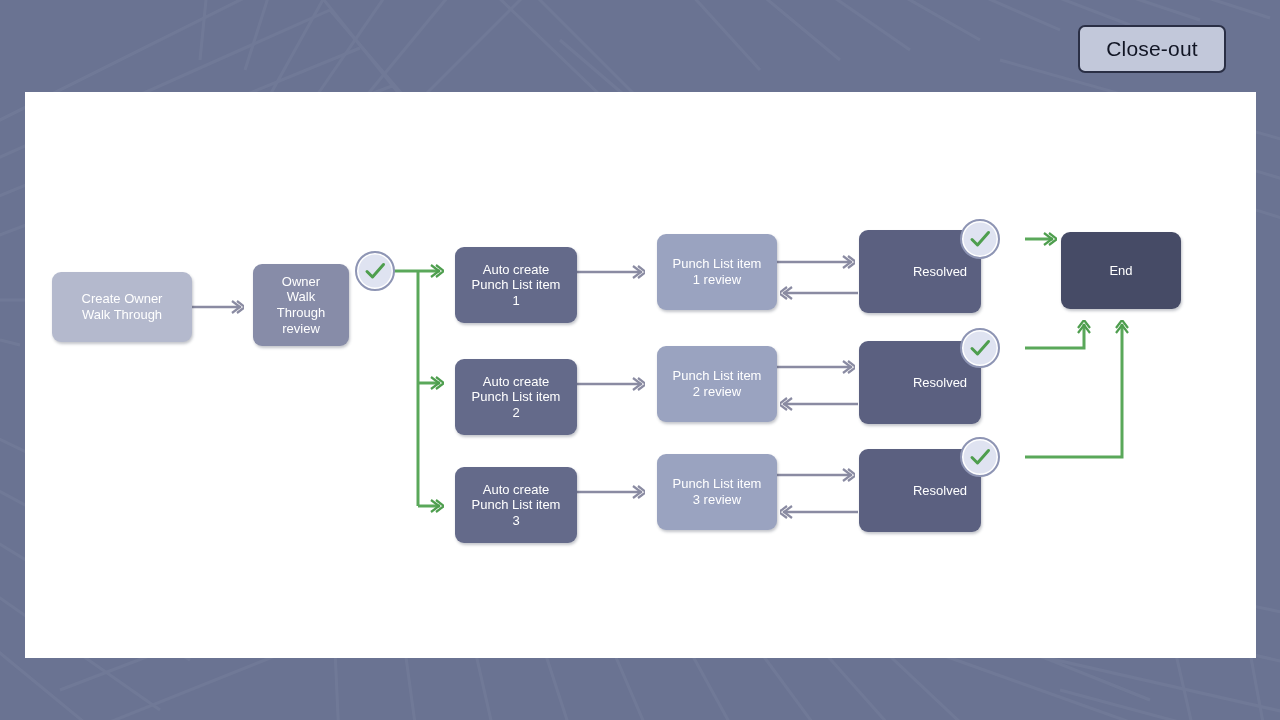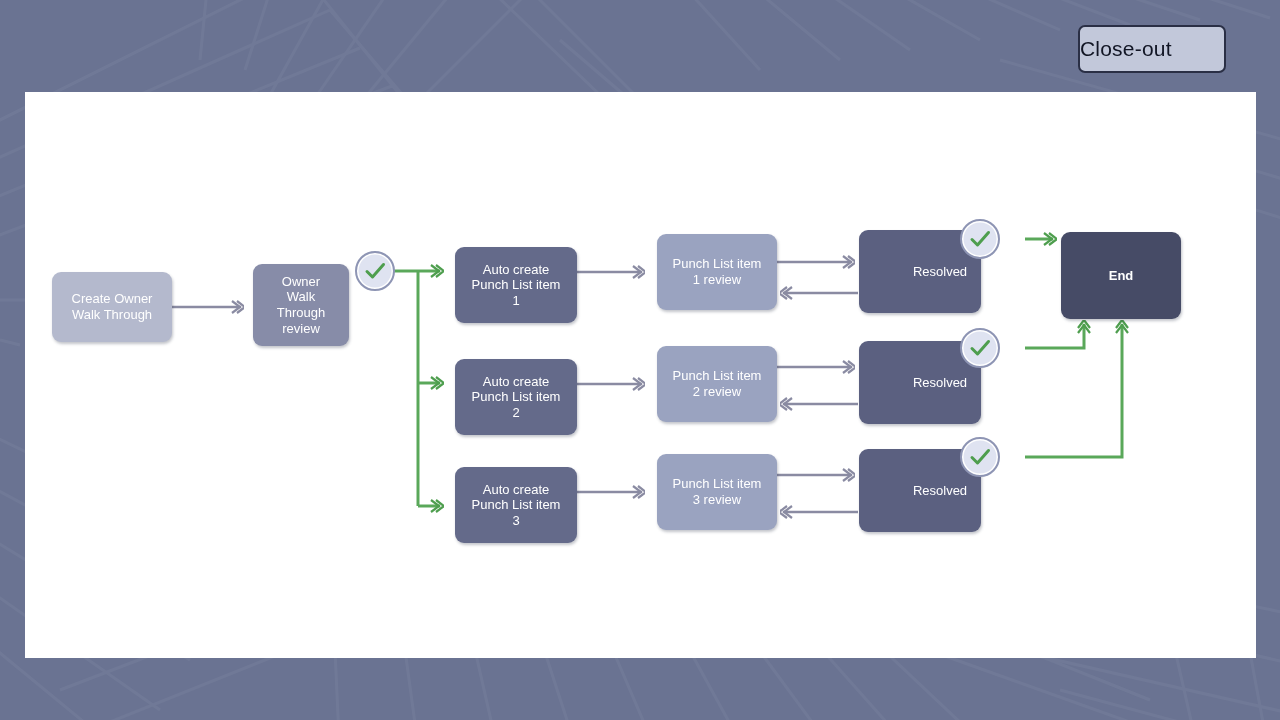--- a/index.html
+++ b/index.html
@@ -27,20 +27,21 @@
     position: absolute;
     left: 1078px;
     top: 25px;
     width: 148px;
     height: 48px;
     border: 2px solid #2a2f45;
     border-radius: 7px;
     background: #c2c8da;
     display: flex;
     align-items: center;
+    justify-content: center;
     cursor: pointer;
   }
   #closeout-button .label {
     font-size: 21px;
     color: #111524;
     letter-spacing: .2px;
   }
 
   
   #canvas {
@@ -223,21 +224,21 @@
 
     <g stroke="#5aa85a" stroke-width="3" fill="none">
       <path d="M1000 256 L1059 256 L1059 232" marker-end="url(#greenHead)"></path>
     </g>
 
     <g stroke="#5aa85a" stroke-width="3" fill="none">
       <path d="M1000 365 L1097 365 L1097 232" marker-end="url(#greenHead)"></path>
     </g>
   </svg>
 
-  <div class="node tone-lightest" style="left:27px;  top:180px; width:120px; height:70px;">Create Owner
+  <div class="node tone-lightest" style="left:27px;  top:180px; width:140px; height:70px;">Create Owner
 Walk Through</div>
 
   <div class="node tone-mid" style="left:228px; top:172px; width:96px; height:82px;">Owner
 Walk Through
 review</div>
 
   <div class="node tone-dark" style="left:430px; top:142px; width:122px; height:76px;">Auto create
 Punch List item
 1</div>
   <div class="node tone-dark" style="left:430px; top:254px; width:122px; height:76px;">Auto create
@@ -251,21 +252,21 @@
 1 review</div>
   <div class="node tone-light" style="left:632px; top:254px; width:120px; height:76px;">Punch List item
 2 review</div>
   <div class="node tone-light" style="left:632px; top:362px; width:120px; height:76px;">Punch List item
 3 review</div>
 
   <div class="node tone-darker" style="left:834px; top:138px; width:122px; height:83px;">Resolved</div>
   <div class="node tone-darker" style="left:834px; top:249px; width:122px; height:83px;">Resolved</div>
   <div class="node tone-darker" style="left:834px; top:357px; width:122px; height:83px;">Resolved</div>
 
-  <div class="node tone-darkest" style="left:1036px; top:140px; width:120px; height:87px;font-weight:bold;">End</div>
+  <div class="node tone-darkest" style="left:1036px; top:140px; width:120px; height:77px;">End</div>
 
   <div class="check-badge" style="left:330px; top:159px;">
     <span>
       <svg width="26" height="26" viewBox="0 0 26 26">
         <path d="M5 13.5 L10.5 19 L21.5 6.5" fill="none" stroke="#4e9e4e" stroke-width="3" stroke-linecap="round" stroke-linejoin="round"></path>
       </svg>
     </span>
   </div>
 
   <div class="check-badge" style="left:935px; top:127px;">

